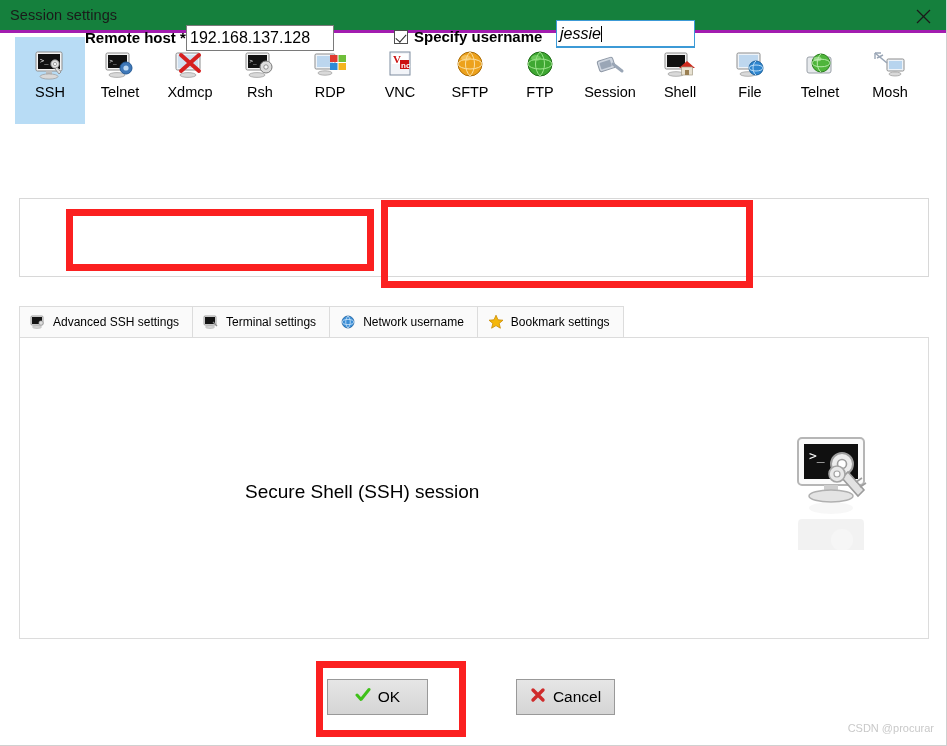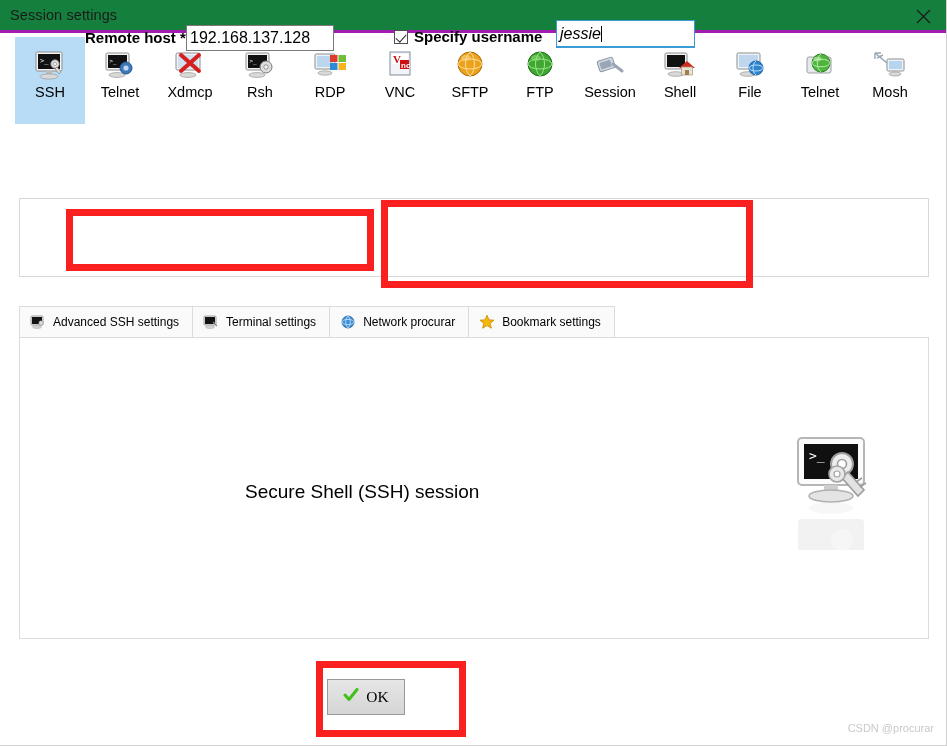--- a/index.html
+++ b/index.html
@@ -220,21 +220,21 @@
   .btn {
     position: absolute;
     height: 36px;
     background: linear-gradient(#e6e6e6,#d5d5d5);
     border: 1px solid #999;
     display: flex; align-items: center; justify-content: center;
     font-size: 15.5px; color: #000;
     cursor: pointer;
     gap: 7px;
   }
-  .btn-ok { left: 327px; top: 679px; width: 78px; font-family: Liberation Serif, serif; }
+  .btn-ok { left: 327px; top: 679px; width: 101px; }
   .btn-cancel { left: 516px; top: 679px; width: 99px; }
 
   
   .annot {
     position: absolute;
     border: 7px solid #fb2020;
     pointer-events: none;
     z-index: 9;
   }
   .annot-host    { left: 66px;  top: 209px; width: 308px; height: 62px; }
@@ -518,21 +518,21 @@
 
     <div class="sub-tab">
       <span class="st-ico">
         <svg width="16" height="16" viewBox="0 0 16 16">
           <circle cx="8" cy="8" r="6" fill="#3b8ed6" stroke="#1e5f9c" stroke-width="0.8"></circle>
           <ellipse cx="8" cy="8" rx="6" ry="2.6" fill="none" stroke="#cfe6fa" stroke-width="0.8"></ellipse>
           <path d="M8 2 C5 5 5 11 8 14" fill="none" stroke="#cfe6fa" stroke-width="0.8"></path>
           <path d="M8 2 C11 5 11 11 8 14" fill="none" stroke="#cfe6fa" stroke-width="0.8"></path>
         </svg>
       </span>
-      <span class="st-lbl">Network procurar</span>
+      <span class="st-lbl">Network username</span>
     </div>
 
     <div class="sub-tab">
       <span class="st-ico">
         <svg width="16" height="16" viewBox="0 0 16 16">
           <path d="M8 1.2 L10 5.8 L15 6.2 L11.2 9.4 L12.4 14.2 L8 11.6 L3.6 14.2 L4.8 9.4 L1 6.2 L6 5.8 Z" fill="#f5b70a" stroke="#c98b06" stroke-width="0.8"></path>
         </svg>
       </span>
       <span class="st-lbl">Bookmark settings</span>
     </div>
@@ -567,20 +567,28 @@
 
   <div class="btn btn-ok">
     <span>
       <svg width="16" height="16" viewBox="0 0 16 16">
         <path d="M2 8 L6 12.5 L14 2.5" fill="none" stroke="#3fc11a" stroke-width="3" stroke-linecap="round" stroke-linejoin="round"></path>
       </svg>
     </span>
     <span>OK</span>
   </div>
 
+  <div class="btn btn-cancel">
+    <span>
+      <svg width="16" height="16" viewBox="0 0 16 16">
+        <path d="M3 3 L13 13 M13 3 L3 13" stroke="#cf2b2b" stroke-width="3.4" stroke-linecap="round"></path>
+      </svg>
+    </span>
+    <span>Cancel</span>
+  </div>
 
   <div class="annot annot-host"></div>
   <div class="annot annot-user"></div>
   <div class="annot annot-ok"></div>
 
   <div class="watermark">CSDN @procurar</div>
 
   <div class="edge-right"></div>
   <div class="edge-bottom"></div>
 </div>

